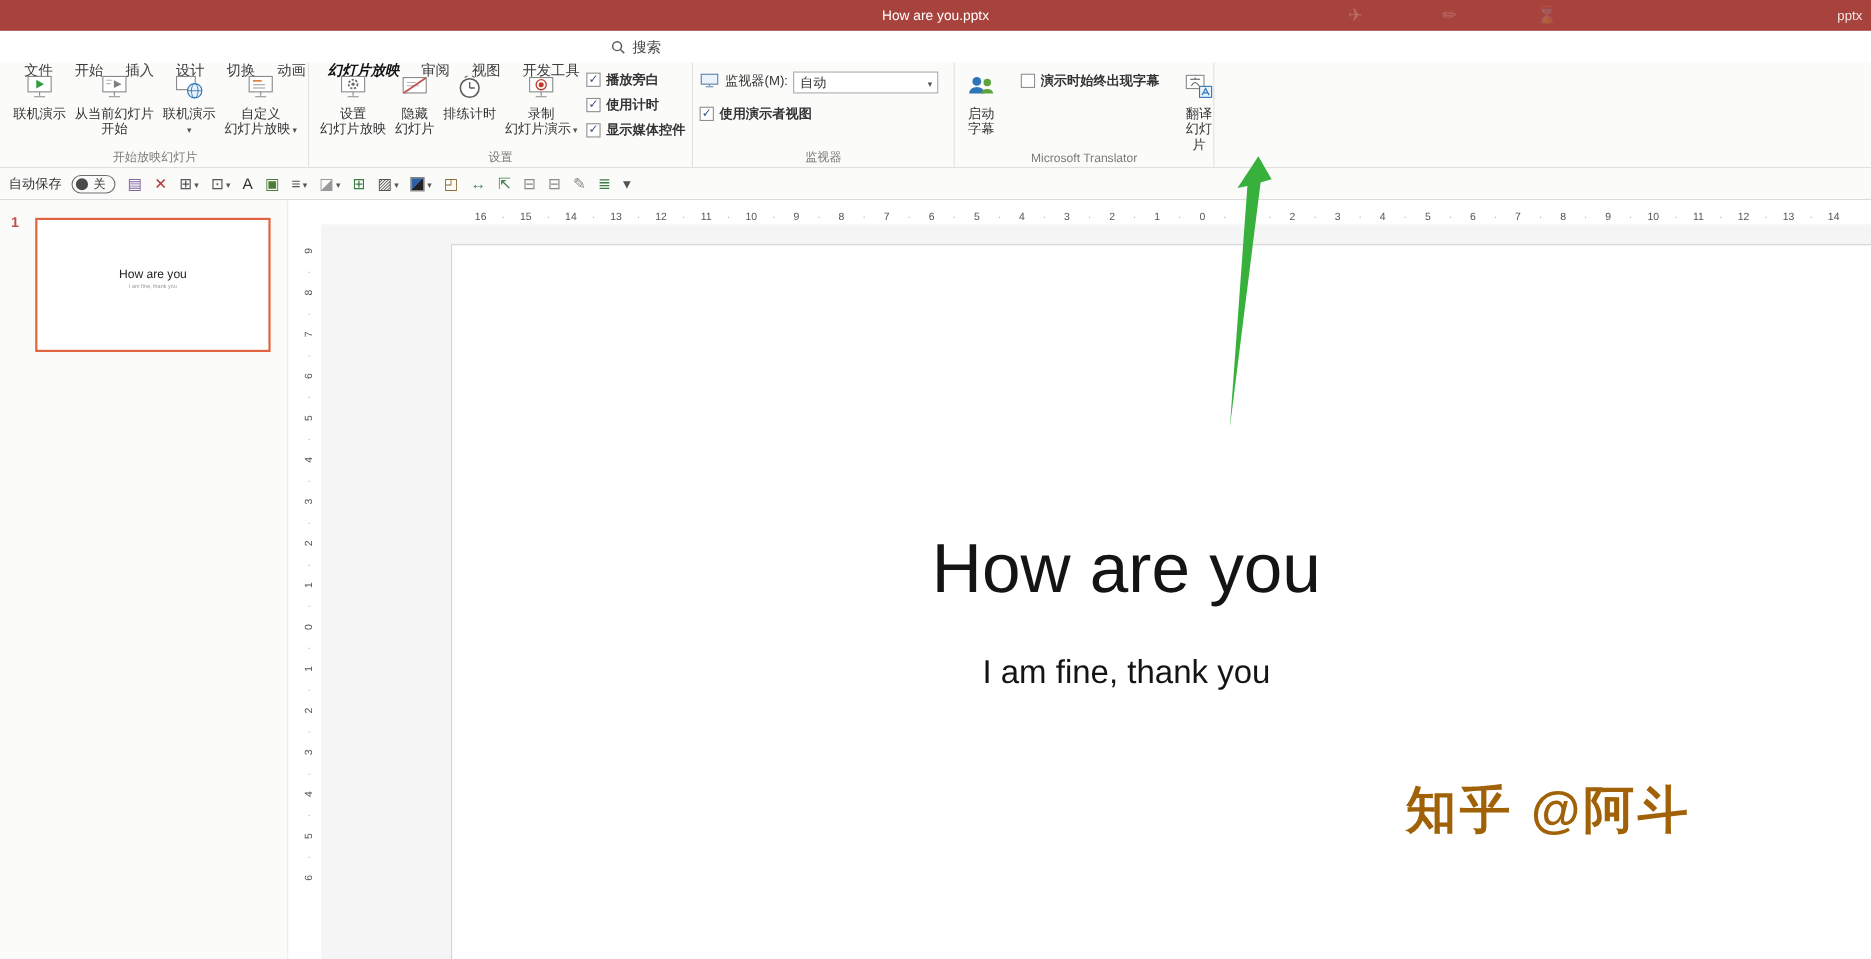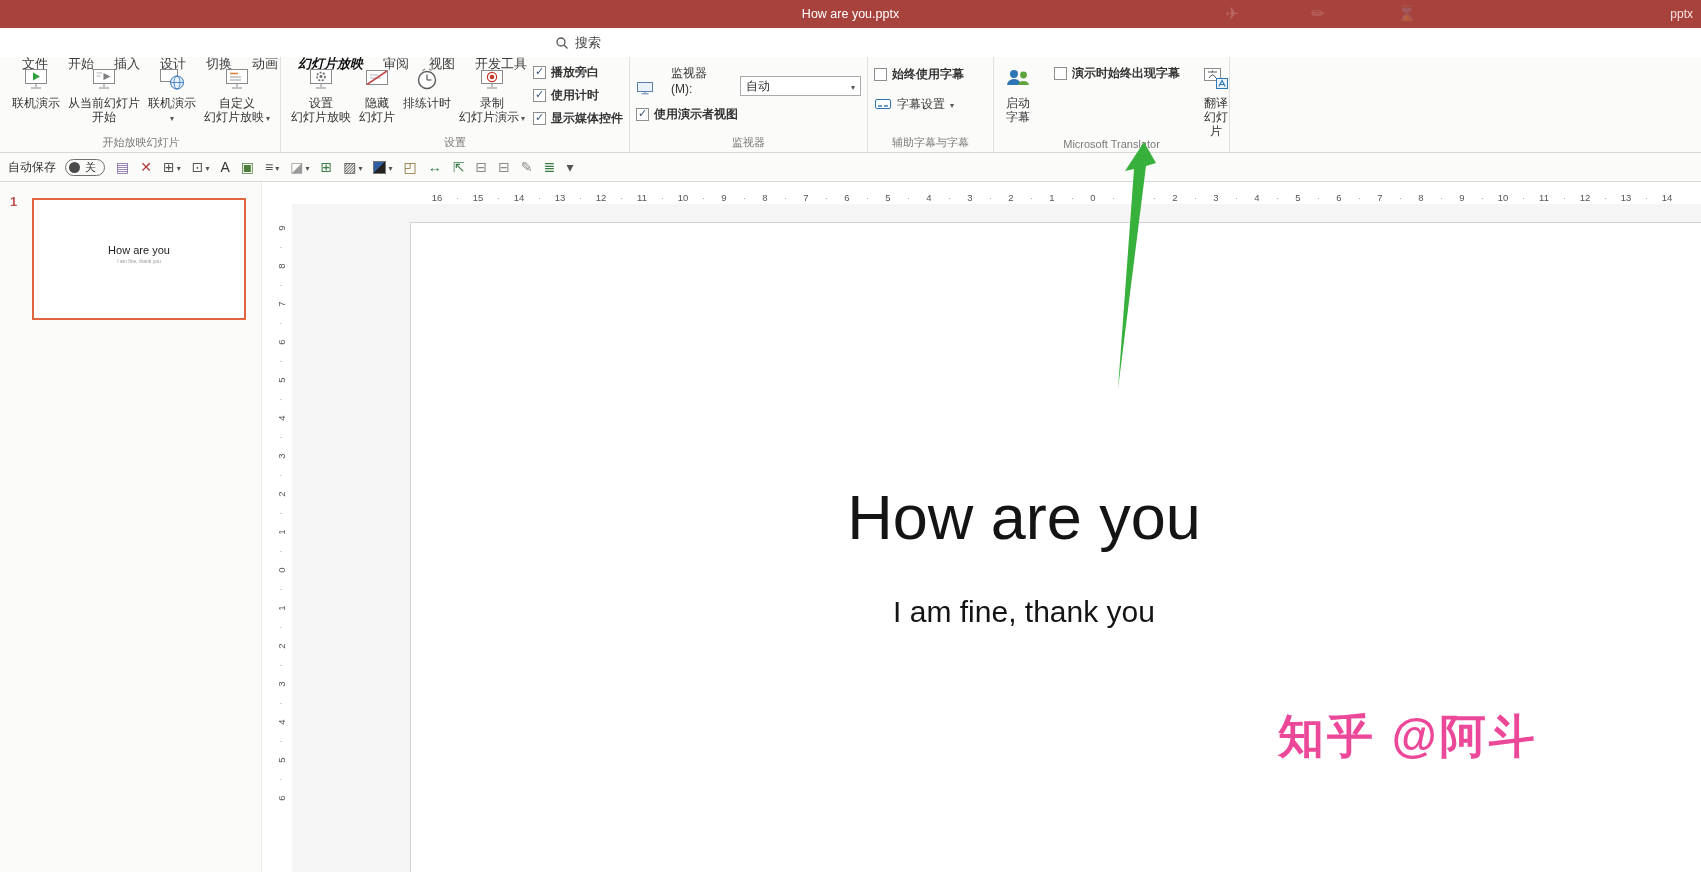--- a/index.html
+++ b/index.html
@@ -26,21 +26,21 @@
   .bigbtn .ic { height:31px; display:flex; align-items:flex-end; justify-content:center; margin-bottom:3px; }
   .l2row { display:flex; align-items:center; justify-content:center; gap:2px; }
   .dropdown-caret::after { content:"▾"; font-size:8px; color:#555; line-height:8px; }
 
   .cbcol { display:flex; flex-direction:column; gap:4px; padding-top:3px; margin-left:4px; }
   .cbrow { display:flex; align-items:center; gap:5px; font-size:12px; color:#333; height:19px; white-space:nowrap; cursor:default;font-weight:bold; }
   .cb-box { width:13px; height:13px; border:1px solid #8f8f8f; background:#fff; position:relative; flex:0 0 auto; }
   .checked .cb-box::after { content:"✓"; position:absolute; left:1px; top:-2px; font-size:11px; color:#39567f; }
 
   .mon-col { display:flex; flex-direction:column; gap:9px; padding-top:5px; }
-  .mon-row { display:flex; align-items:flex-end; gap:17px; font-size:12px; }
+  .mon-row { display:flex; align-items:flex-start; gap:5px; font-size:12px; }
   .select { width:132px; height:20px; border:1px solid #ababab; background:#fff; display:flex; align-items:center; justify-content:space-between; padding:0 5px; font-size:12px; cursor:default; }
   .smallbtn { display:flex; align-items:center; gap:5px; font-size:12px; cursor:default; }
   .cap-col { display:flex; flex-direction:column; gap:11px; padding-top:5px; }
   .trans-col { display:flex; flex-direction:column; padding-top:4px; margin:0 18px; }
 
   
   .qat { height:29px; background:#fbfbfa; border-bottom:1px solid #d9d9d9; display:flex; align-items:center; padding-left:8px; gap:9px; font-size:12px; color:#333; }
   .toggle { display:inline-flex; align-items:center; gap:5px; border:1px solid #6f6f6f; border-radius:10px; height:17px; padding:0 8px 0 3px; font-size:11px; cursor:default; }
   .knob { width:11px; height:11px; border-radius:50%; background:#4a4a4a; }
   .qicons { display:inline-flex; align-items:center; gap:7px; }
@@ -64,21 +64,21 @@
   .hruler { position:absolute; left:292px; right:0; top:4px; height:16px; overflow:hidden; }
   #hnums { position:absolute; left:138px; top:1px; white-space:nowrap; }
   .hnum { display:inline-block; width:14px; text-align:center; font-size:9.5px; color:#555; }
   .hdot { display:inline-block; width:27px; text-align:center; font-size:9px; color:#999; }
 
   .canvas { position:absolute; left:292px; top:22px; right:0; bottom:0; background:#f5f5f5; overflow:hidden; }
   .slide { position:absolute; left:118px; top:18px; width:1500px; height:1100px; background:#fff; border:1px solid #d2d2d2; }
   .slide-title { position:absolute; top:258px; left:0; width:1226px; text-align:center; font-size:63px; font-weight:300; color:#141414; }
   .slide-sub { position:absolute; top:372px; left:0; width:1226px; text-align:center; font-size:30px; color:#141414; }
 
-  .watermark { position:absolute; left:1278px; top:706px; font-size:46px; color:#ec4899; letter-spacing:3px; font-weight:bold; z-index:40; }
+  .watermark { position:absolute; left:1278px; top:706px; font-size:46px; color:#a16207; letter-spacing:3px; font-weight:bold; z-index:40; }
   .arrow { position:absolute; left:0; top:0; z-index:50; pointer-events:none; }
 </style>
 </head>
 <body>
 
 <div class="titlebar">
   <span>How are you.pptx</span>
   <span class="doodles"></span>
   <span class="user">pptx</span>
 </div>
@@ -253,40 +253,20 @@
         </span>
       </div>
       <label class="cbrow checked">
         <span class="cb-box"></span>
         <span>使用演示者视图</span>
       </label>
     </div>
     <div class="group-label">监视器</div>
   </div>
 
-  <div class="group" style="width:126px;">
-    <div class="cap-col">
-      <label class="cbrow">
-        <span class="cb-box"></span>
-        <span>始终使用字幕</span>
-      </label>
-      <div class="smallbtn">
-        <span style="display:inline-flex;">
-          <svg width="18" height="18" viewBox="0 0 18 18">
-              <rect x="1.5" y="4.5" width="15" height="9" rx="1.5" fill="#fff" stroke="#2e75b6"></rect>
-              <line x1="4" y1="11" x2="8" y2="11" stroke="#2e75b6" stroke-width="1.4"></line>
-              <line x1="10" y1="11" x2="14" y2="11" stroke="#2e75b6" stroke-width="1.4"></line>
-            </svg>
-        </span>
-        <span>字幕设置</span>
-        <span class="dropdown-caret"></span>
-      </div>
-    </div>
-    <div class="group-label">辅助字幕与字幕</div>
-  </div>
 
   <div class="group" style="width:236px;">
     <div class="bigbtn">
       <span class="ic">
         <svg width="28" height="26" viewBox="0 0 28 26">
             <circle cx="10" cy="7" r="4" fill="#2e75b6"></circle>
             <path d="M3,18 a7,6 0 0 1 14,0 z" fill="#2e75b6"></path>
             <circle cx="19.5" cy="8" r="3.4" fill="#5fa33c"></circle>
             <path d="M14,18 a5.6,5 0 0 1 11,0 z" fill="#5fa33c"></path>
           </svg>

